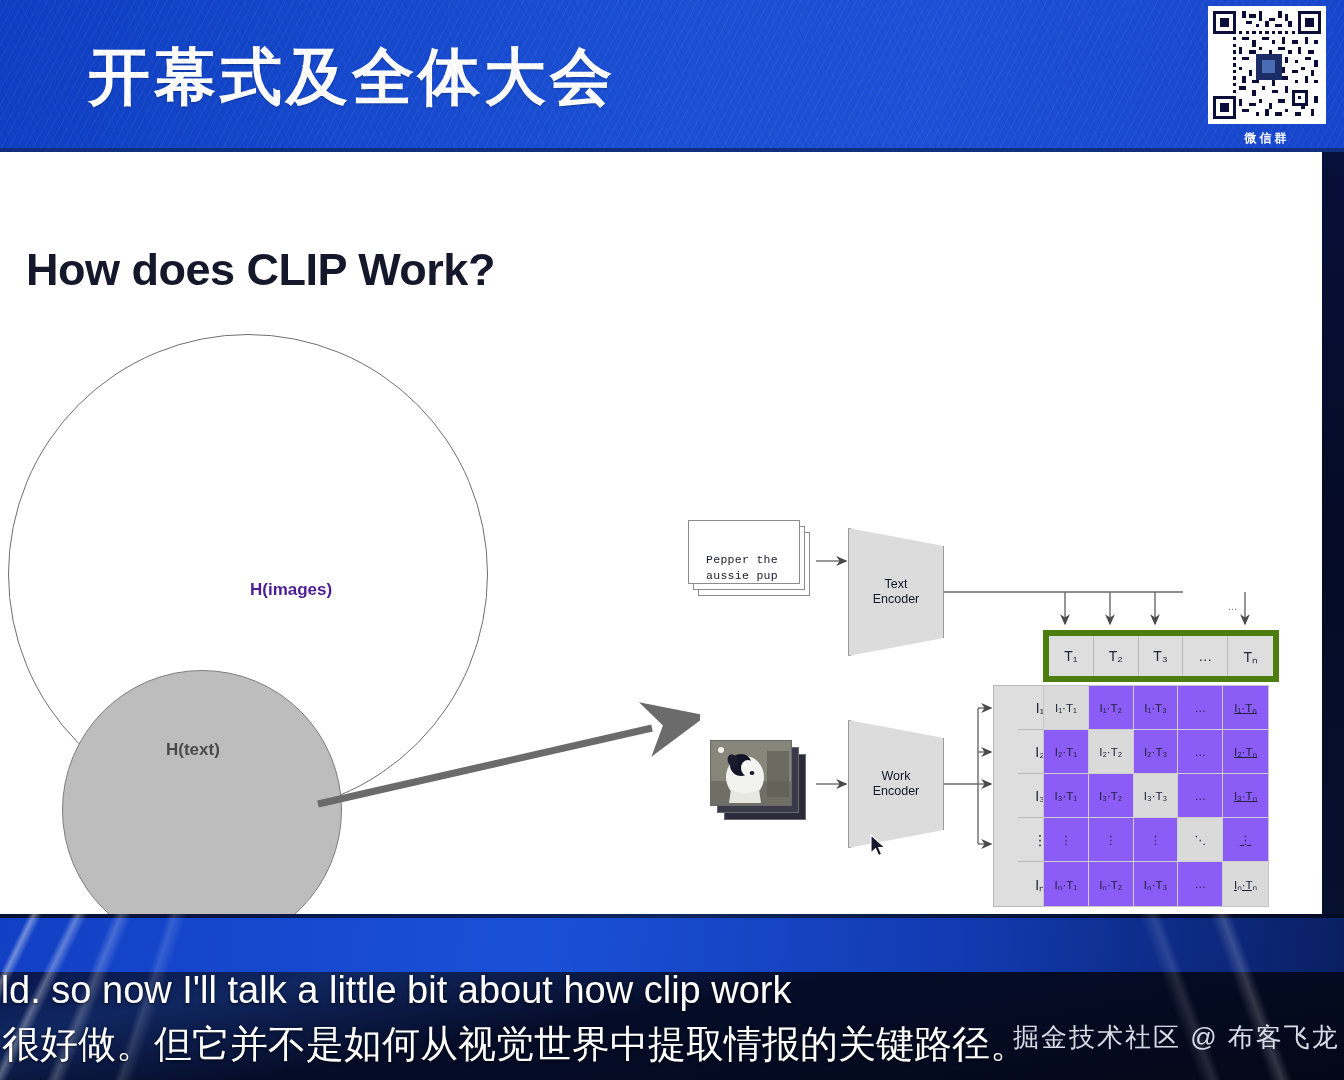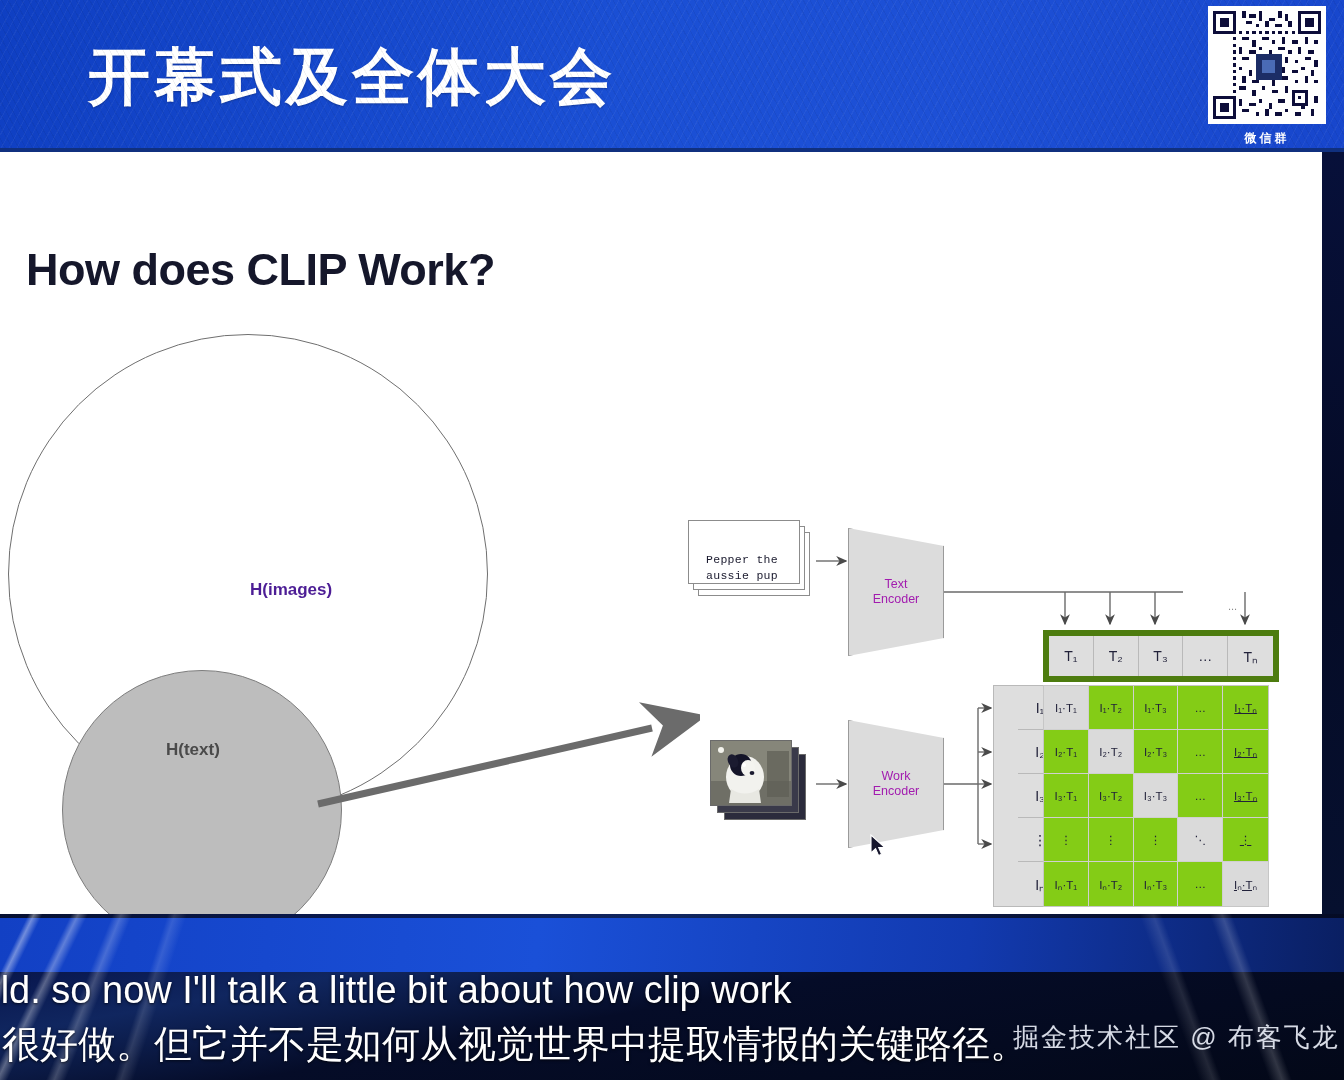--- a/index.html
+++ b/index.html
@@ -111,21 +111,21 @@
   }
   #photo-3{ left:14px; top:14px; background:#2b2b3c; }
   #photo-2{ left:7px;  top:7px;  background:#3a3a4a; }
   #photo-1{
     left:0px; top:0px; overflow:hidden; background:#7c7c72;
   }
 
   .encoder{
     position:absolute; background:#dcdcdc; border:1px solid #9a9a9a;
     display:flex; align-items:center; justify-content:center;
-    text-align:center; color:#a21caf; font-size:12.5px; line-height:15px;
+    text-align:center; color:#0f172a; font-size:12.5px; line-height:15px;
   }
   #text-encoder{
     left:160px; top:160px; width:96px; height:128px;
     clip-path:polygon(0% 0%, 100% 14%, 100% 86%, 0% 100%);
     -webkit-clip-path:polygon(0% 0%, 100% 14%, 100% 86%, 0% 100%);
   }
   #image-encoder{
     left:160px; top:352px; width:96px; height:128px;
     clip-path:polygon(0% 0%, 100% 14%, 100% 86%, 0% 100%);
     -webkit-clip-path:polygon(0% 0%, 100% 14%, 100% 86%, 0% 100%);
@@ -154,21 +154,21 @@
   .i-cell{
     width:44px; height:44px; border-bottom:1px solid #b9b9b9;
     display:flex; align-items:center; justify-content:center;
     font-size:14px; color:#22223a;
   }
   .i-cell:last-child{ border-bottom:none; }
 
   
   #matrix{
     position:absolute; left:355px; top:317px;
-    border:1px solid #c6c6c6; background:#84cc16;
+    border:1px solid #c6c6c6; background:#8b5cf6;
     display:grid; grid-template-columns:repeat(5,44.8px);
     grid-auto-rows:44px;
   }
   .m-cell{
     border-right:1px solid #d0d0d0; border-bottom:1px solid #d0d0d0;
     display:flex; align-items:center; justify-content:center;
     font-size:11.5px; color:#22223a; white-space:nowrap;
   }
   .m-cell.diag{ background:#dadada; }
   .m-cell.col-last{ border-right:none;text-decoration:underline; }

